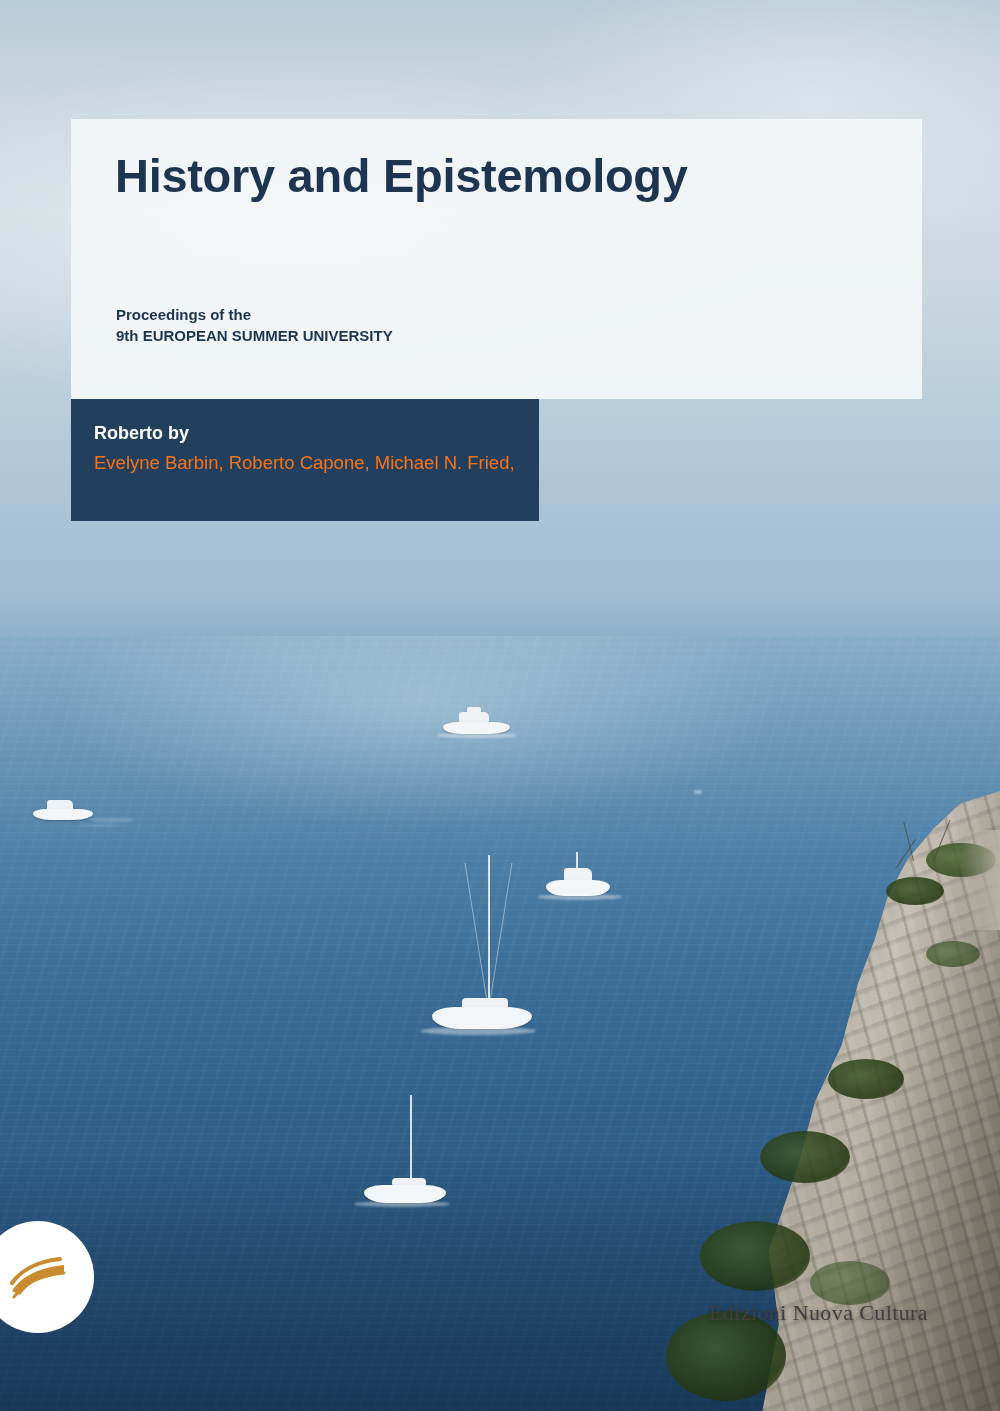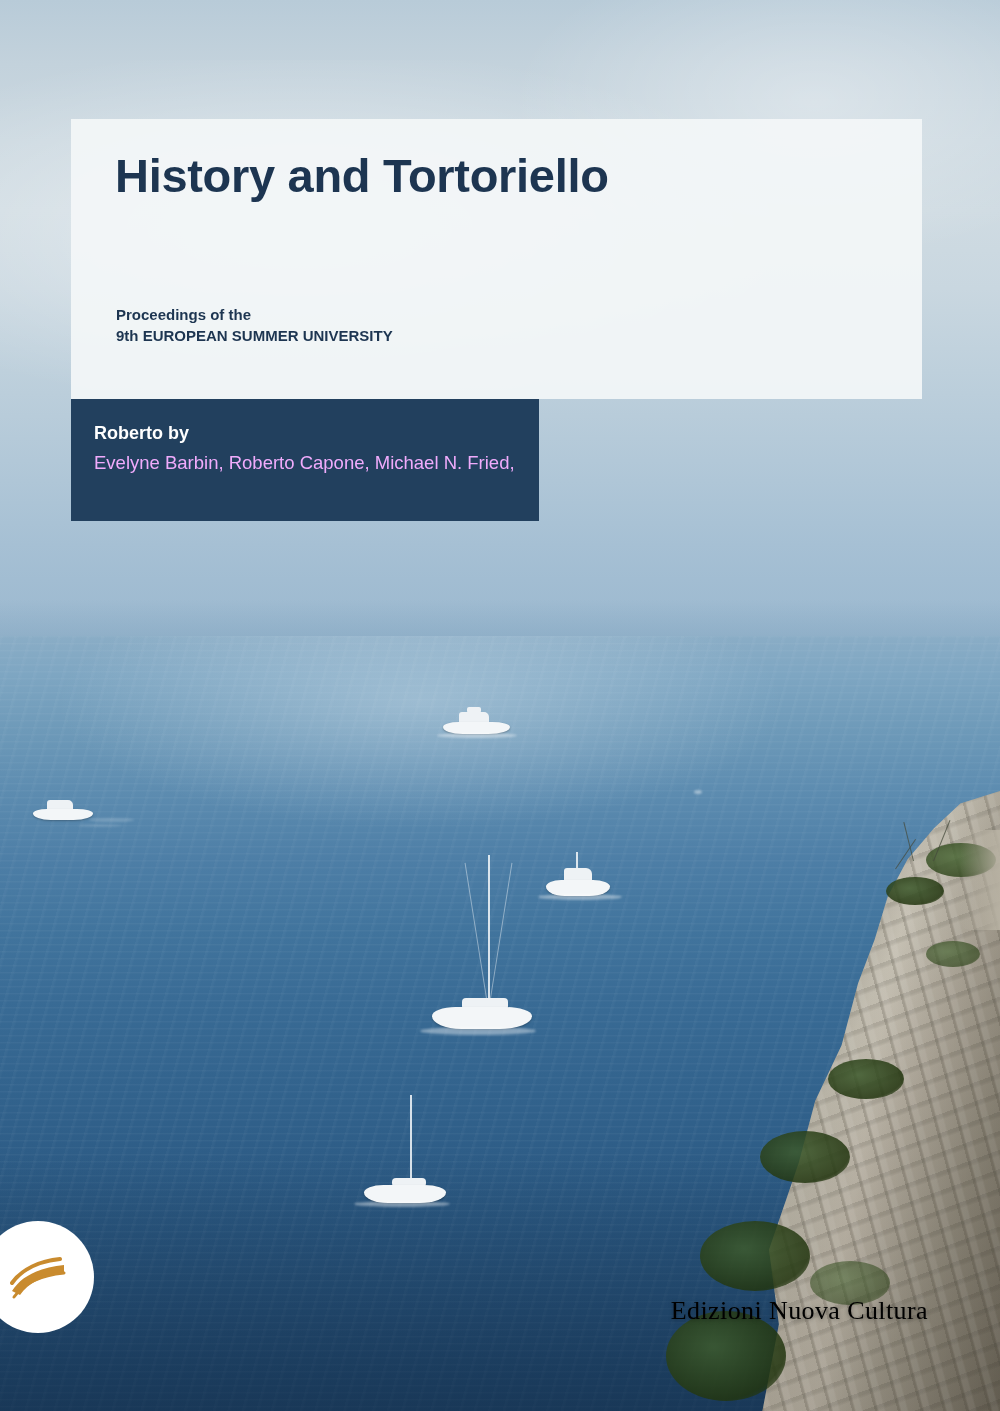--- a/index.html
+++ b/index.html
@@ -220,32 +220,32 @@
     top: 24px;
     color: #ffffff;
     font-size: 18px;
     font-weight: bold;
   }
   .editors-names {
     position: absolute;
     left: 23px;
     top: 50px;
     width: 430px;
-    color: #f0abfc;
+    color: #f97316;
     font-size: 18.5px;
     line-height: 1.52;
   }
 
   
   .publisher {
     position: absolute;
     right: 72px;
     bottom: 85px;
-    color: #000000;
-    font-size: 26px;
+    color: #404040;
+    font-size: 22px;
     font-family: "Liberation Serif", serif;
     letter-spacing: 0.4px;
     text-shadow: 0 1px 4px rgba(0,0,0,0.35);
   }
 
   
   .logo {
     position: absolute;
     left: 0px;
     bottom: 78px;
@@ -337,21 +337,21 @@
     <div class="veg" style="right:110px; top:470px; width:80px; height:44px; opacity:0.6;"></div>
 
     <div class="branch" style="right:66px; top:26px; height:44px; transform: rotate(22deg);"></div>
     <div class="branch" style="right:86px; top:30px; height:40px; transform: rotate(-14deg);"></div>
     <div class="branch" style="right:104px; top:42px; height:36px; transform: rotate(34deg);"></div>
   </div>
   <div class="cliff-right-strip"></div>
 
   <div class="title-panel">
     <div class="title-text">
-      <div>History and Tortoriello</div>
+      <div>History and Epistemology</div>
     </div>
     <div class="subtitle-text">
       <div>Proceedings of the</div>
       <div>9th EUROPEAN SUMMER UNIVERSITY</div>
     </div>
   </div>
 
   <div class="editors-panel">
     <div class="editors-label">Roberto by</div>
     <div class="editors-names">

